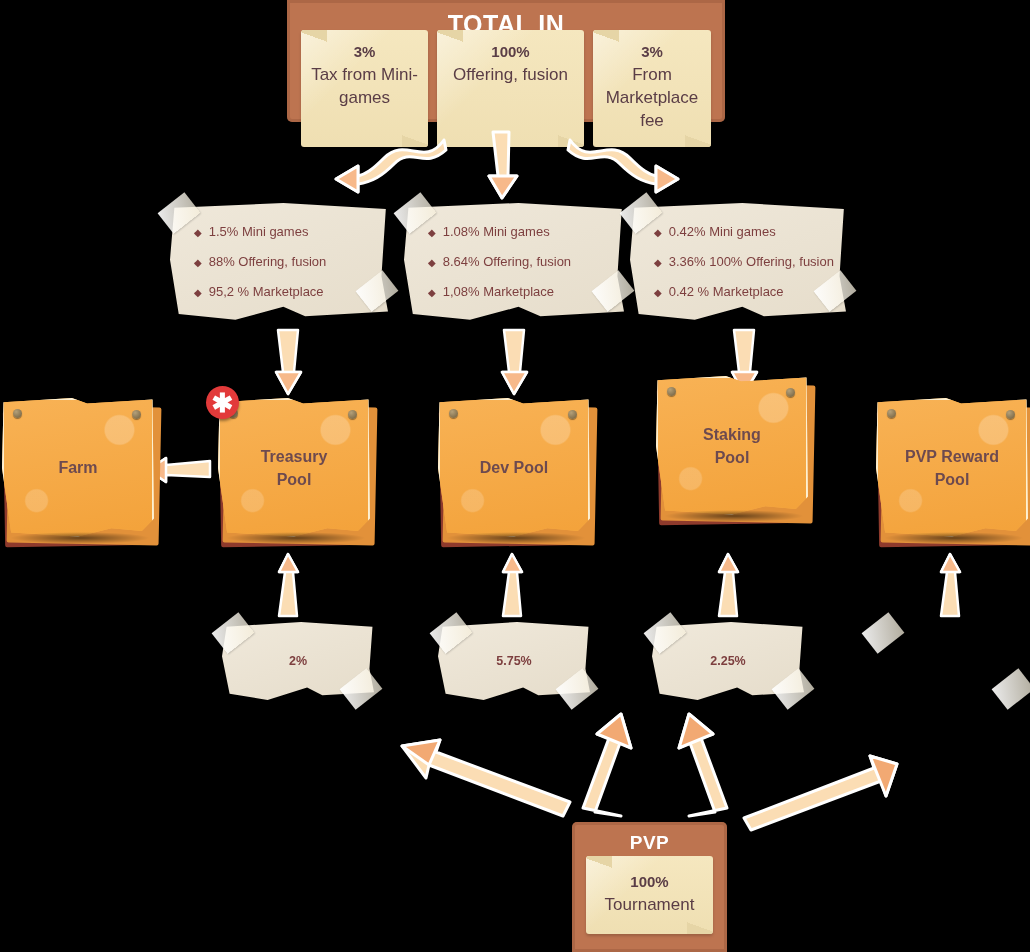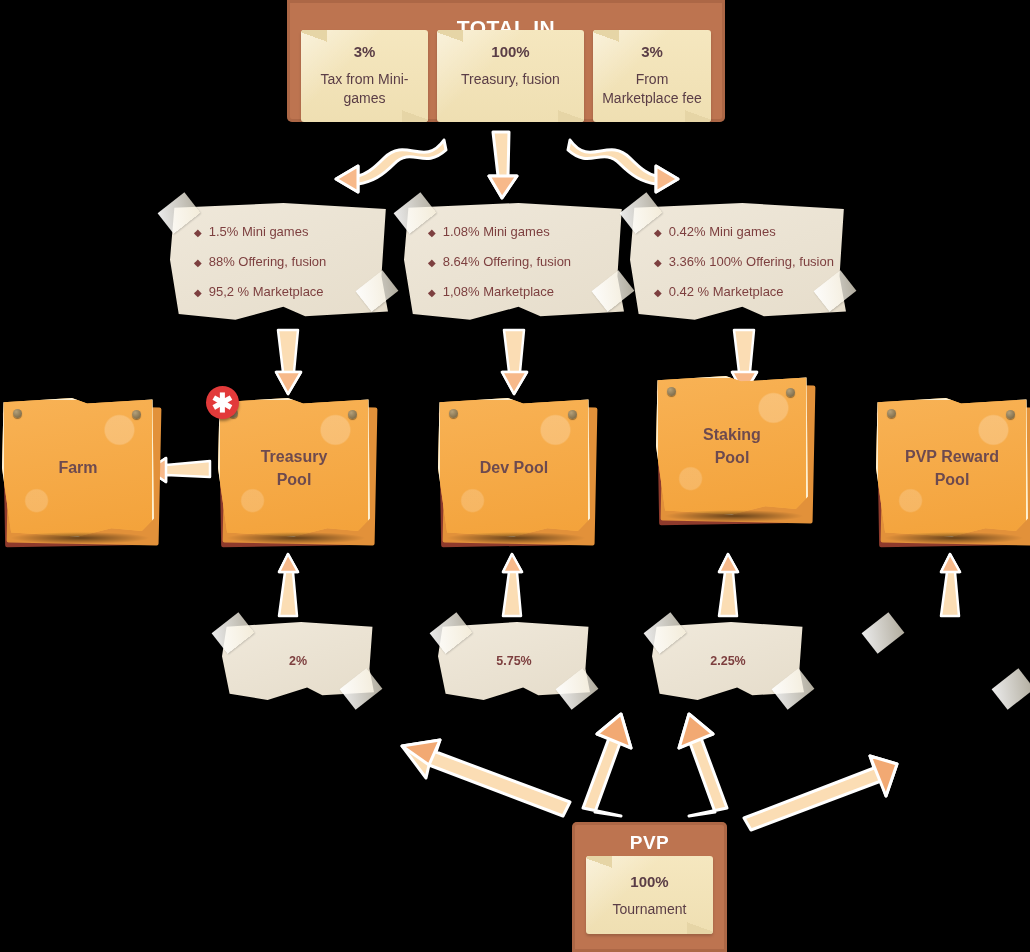--- a/index.html
+++ b/index.html
@@ -18,21 +18,21 @@
     border-radius: 4px;
     box-shadow: inset 0 0 0 3px rgba(140,80,52,.35);
   }
   .panel-title {
     color: #fff;
     font-weight: bold;
     text-align: center;
     letter-spacing: .5px;
   }
   #total-in { left: 287px; top: 0px; width: 438px; height: 122px; border-radius: 0 0 5px 5px; }
-  #total-in .panel-title { font-size: 21px; padding-top: 16px; }
+  #total-in .panel-title { font-size: 25px; padding-top: 10px; }
   #pvp-panel { left: 572px; top: 822px; width: 155px; height: 130px; border-radius: 5px 5px 0 0; }
   #pvp-panel .panel-title { font-size: 19px; padding-top: 10px; }
 
   
   .parch {
     position: relative;
     background: #f2e3b8;
     background-image:
       linear-gradient(135deg, rgba(255,255,255,.45) 0%, rgba(255,255,255,0) 38%),
       linear-gradient(180deg, #f5e7bf 0%, #efdfb2 100%);
@@ -49,21 +49,21 @@
     top: 0; left: 0;
     background: linear-gradient(200deg, #e6d5a6 0 50%, transparent 50%);
     border-radius: 3px 0 0 0;
   }
   .parch::after {
     bottom: 0; right: 0;
     background: linear-gradient(20deg, #e6d5a6 0 50%, transparent 50%);
     border-radius: 0 0 3px 0;
   }
   .parch .pct { font-weight: bold; font-size: 15px; display: block; }
-  .parch .sub { font-size: 14px; display: block; line-height: 1.35; margin-top: 10px; }
+  .parch .sub { font-size: 17px; display: block; line-height: 1.35; margin-top: 4px; }
 
   #ti-cards {
     position: absolute; left: 14px; top: 30px; right: 14px;
     display: flex; gap: 9px; align-items: stretch;
   }
   #ti-cards .parch { flex: 1; padding: 13px 8px 14px; min-height: 76px; }
   #ti-cards .parch:nth-child(1) { flex: 0 0 127px; }
   #ti-cards .parch:nth-child(2) { flex: 0 0 147px; }
 
   #pvp-card {
@@ -181,21 +181,21 @@
 
   <div class="panel" id="total-in">
     <div class="panel-title">TOTAL IN</div>
     <div id="ti-cards">
       <div class="parch">
         <span class="pct">3%</span>
         <span class="sub">Tax from Mini-games</span>
       </div>
       <div class="parch">
         <span class="pct">100%</span>
-        <span class="sub">Treasury, fusion</span>
+        <span class="sub">Offering, fusion</span>
       </div>
       <div class="parch">
         <span class="pct">3%</span>
         <span class="sub">From Marketplace fee</span>
       </div>
     </div>
   </div>
 
   <div class="arrow" style="left:332px; top:132px;">
     <svg width="120" height="62" viewBox="0 0 120 62">

